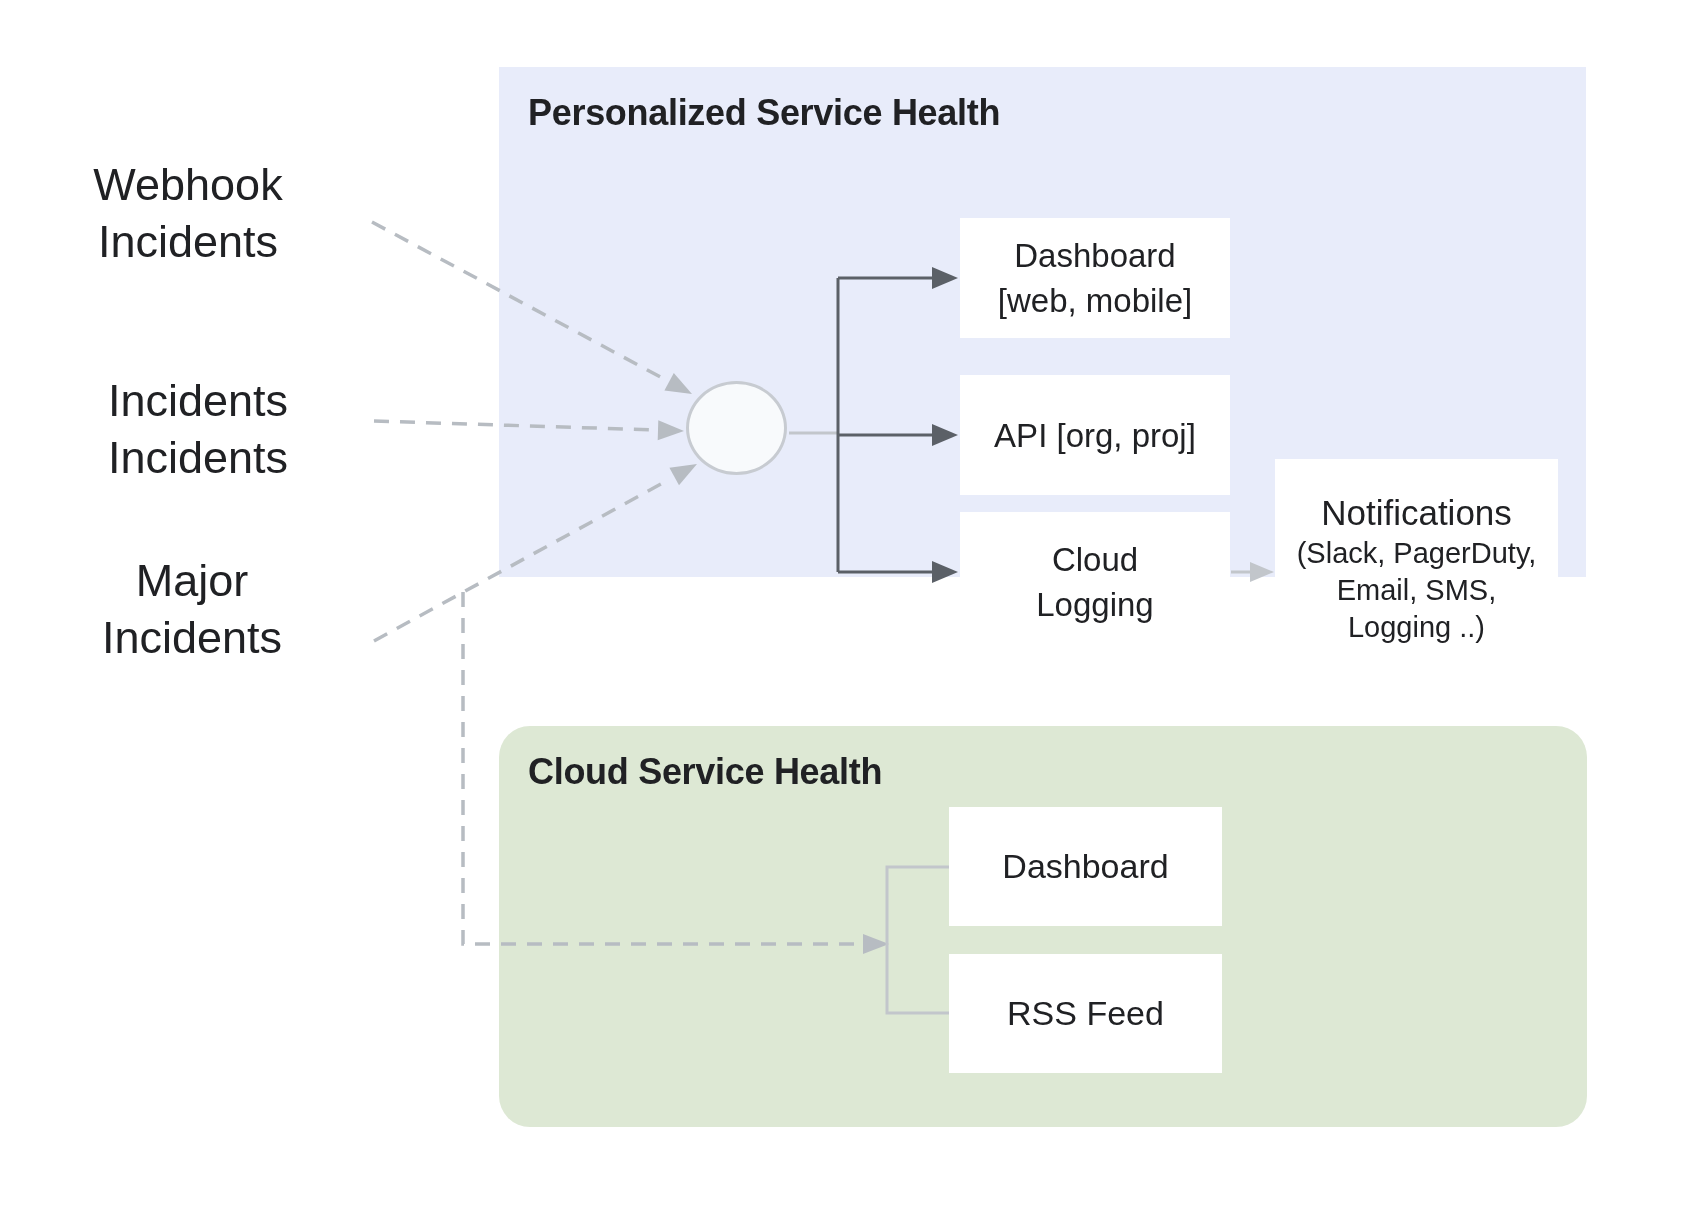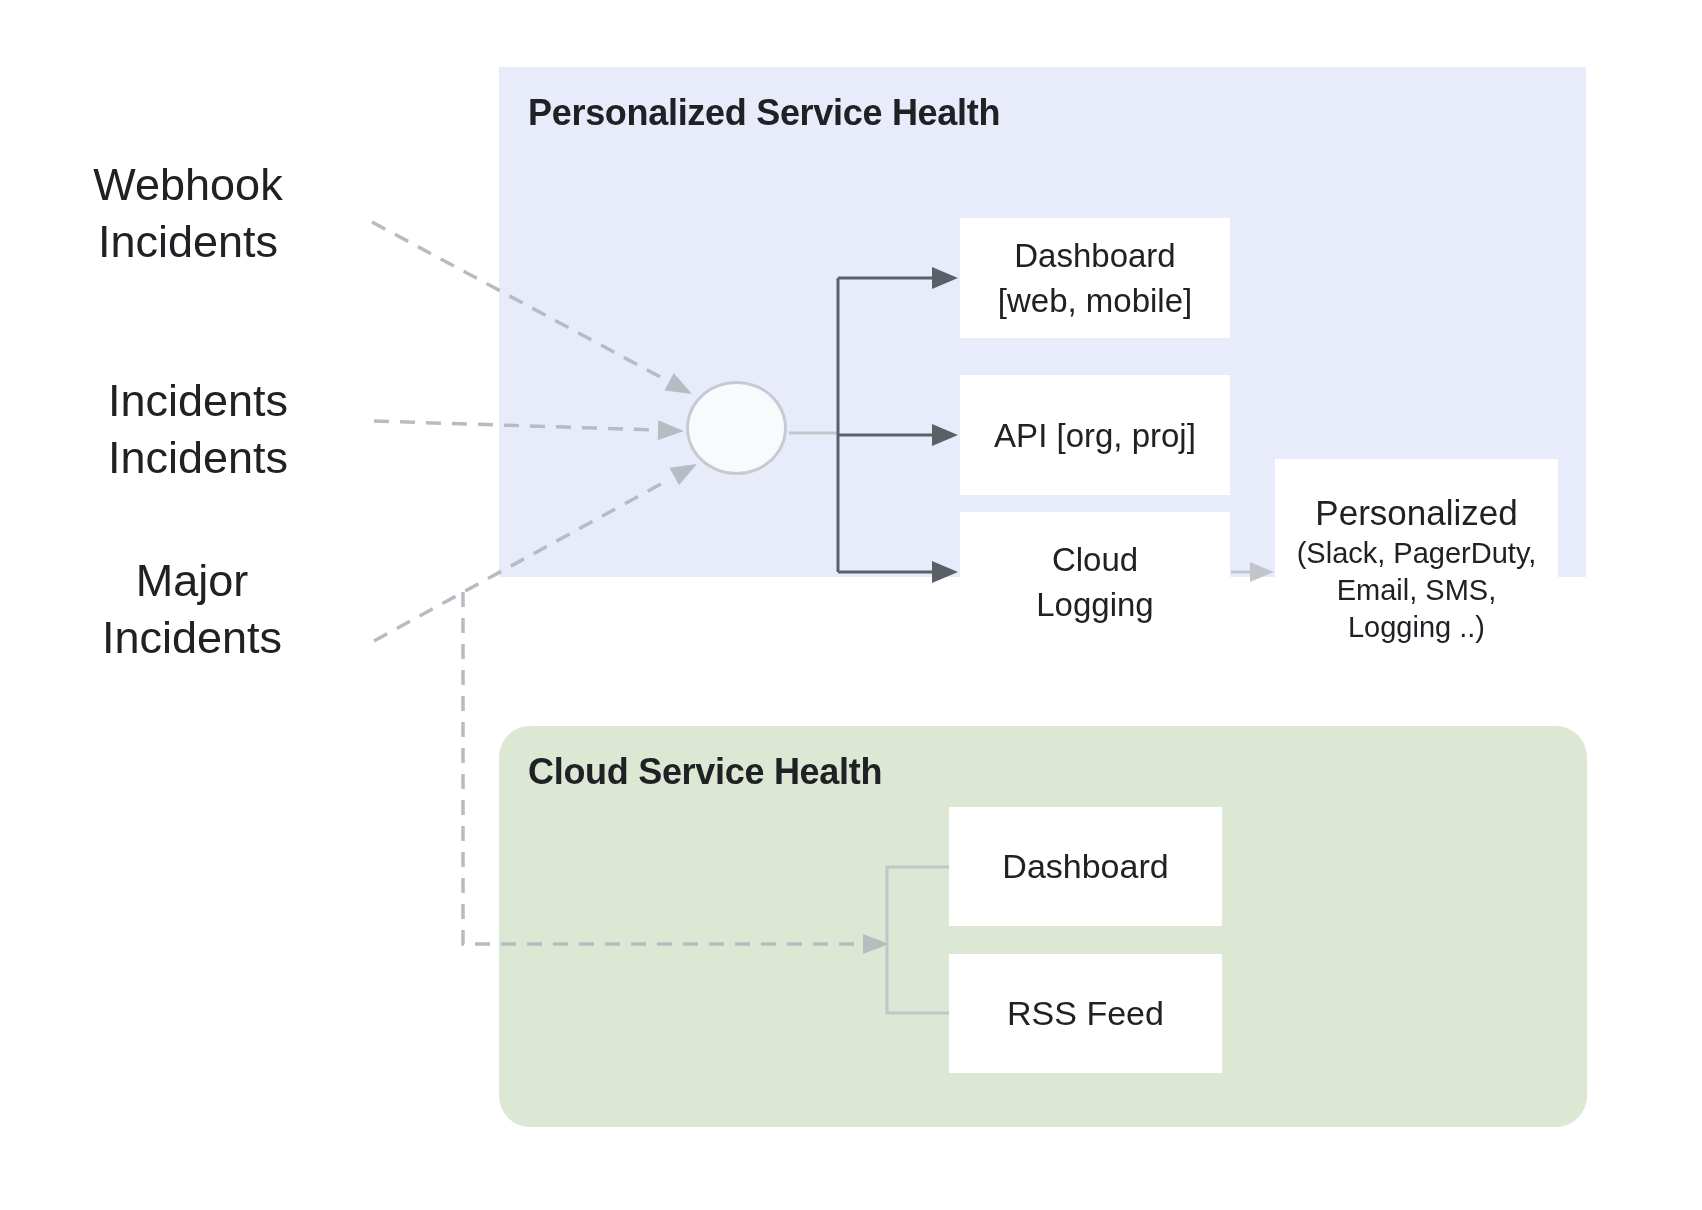--- a/index.html
+++ b/index.html
@@ -131,21 +131,21 @@
     <div>[web, mobile]</div>
   </div>
   <div class="node node-api">
     <div>API [org, proj]</div>
   </div>
   <div class="node node-cloud-logging">
     <div>Cloud</div>
     <div>Logging</div>
   </div>
   <div class="node node-notifications">
-    <div class="notif-title">Personalized</div>
+    <div class="notif-title">Notifications</div>
     <div class="notif-line">(Slack, PagerDuty,</div>
     <div class="notif-line">Email, SMS,</div>
     <div class="notif-line">Logging ..)</div>
   </div>
 
   <div class="node node-dashboard-c">
     <div>Dashboard</div>
   </div>
   <div class="node node-rss">
     <div>RSS Feed</div>

